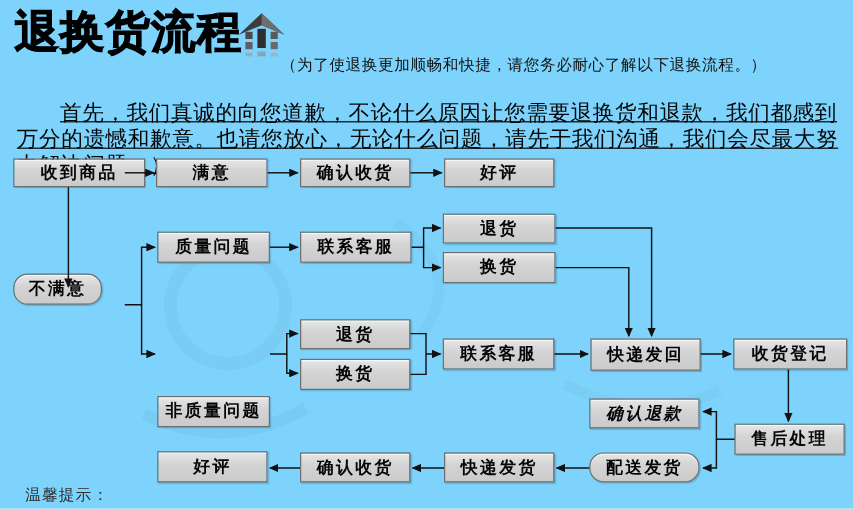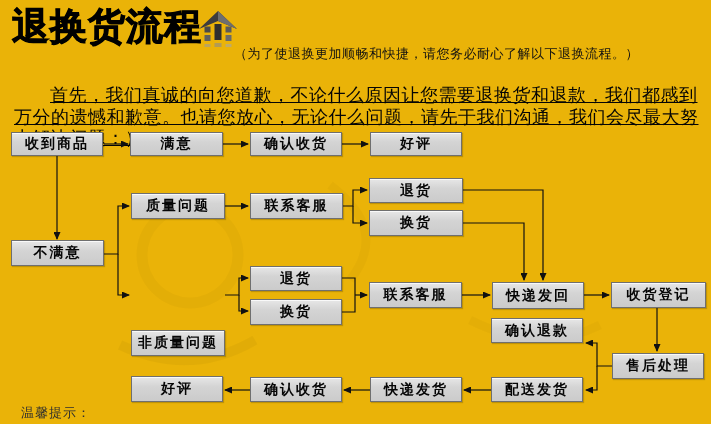--- a/index.html
+++ b/index.html
@@ -3,21 +3,21 @@
 <meta charset="utf-8">
 <style>
   * { margin: 0; padding: 0; box-sizing: border-box; }
   html, body { background: #ffffff; }
   body { font-family: "DejaVu Sans", "Liberation Sans", sans-serif; }
 
   .canvas {
     position: relative;
     width: 711px;
     height: 424px;
-    background: #eab308;
+    background: #7dd3fc;
     overflow: hidden;
   }
 
   
   .title-block { position: absolute; left: 12px; top: 6px; width: 200px; }
   .main-title {
     font-size: 37px;
     font-weight: bold;
     color: #000;
     letter-spacing: 1px;
@@ -94,43 +94,43 @@
       <rect x="7.5" y="35" width="6" height="3" fill="#9a9a9a" opacity=".6"></rect>
       <rect x="17.5" y="34" width="7" height="4" fill="#8a8a8a" opacity=".6"></rect>
       <rect x="28.5" y="35" width="6" height="3" fill="#a5a5a5" opacity=".6"></rect>
     </svg>
   </div>
 
   <div class="subtitle">（为了使退换更加顺畅和快捷，请您务必耐心了解以下退换流程。）</div>
 
   <div class="intro">首先，我们真诚的向您道歉，不论什么原因让您需要退换货和退款，我们都感到万分的遗憾和歉意。也请您放心，无论什么问题，请先于我们沟通，我们会尽最大努力解决问题：）</div>
 
-  <div class="node" style="left:11px;  top:132px; width:92px; height:24px;">收到商品</div>
+  <div class="node" style="left:11px;  top:132px; width:110px; height:24px;">收到商品</div>
   <div class="node" style="left:130px; top:132px; width:93px; height:24px;text-align:right;">满意</div>
   <div class="node" style="left:250px; top:132px; width:92px; height:24px;">确认收货</div>
   <div class="node" style="left:370px; top:132px; width:92px; height:24px;">好评</div>
 
   <div class="node" style="left:131px; top:193px; width:94px; height:26px;">质量问题</div>
   <div class="node" style="left:250px; top:193px; width:93px; height:26px;">联系客服</div>
   <div class="node" style="left:369px; top:178px; width:94px; height:25px;">退货</div>
   <div class="node" style="left:369px; top:210px; width:94px; height:26px;">换货</div>
 
-  <div class="node" style="left:11px;  top:240px; width:93px; height:26px;">不满意</div>
+  <div class="node" style="left:11px;  top:228px; width:74px; height:26px;border-radius:12px;">不满意</div>
 
   <div class="node" style="left:131px; top:282px; width:94px; height:26px;margin-top:48px;">非质量问题</div>
   <div class="node" style="left:250px; top:266px; width:92px; height:25px;">退货</div>
   <div class="node" style="left:250px; top:299px; width:92px; height:26px;">换货</div>
   <div class="node" style="left:369px; top:282px; width:93px; height:26px;">联系客服</div>
   <div class="node" style="left:492px; top:282px; width:92px; height:27px;text-align:center;">快递发回</div>
   <div class="node" style="left:611px; top:282px; width:95px; height:26px;">收货登记</div>
 
-  <div class="node" style="left:491px; top:318px; width:92px; height:25px;">确认退款</div>
+  <div class="node" style="left:491px; top:332px; width:92px; height:25px;font-style:italic;">确认退款</div>
   <div class="node" style="left:612px; top:353px; width:92px; height:26px;">售后处理</div>
 
-  <div class="node" style="left:491px; top:377px; width:92px; height:25px;">配送发货</div>
+  <div class="node" style="left:491px; top:377px; width:92px; height:25px;border-radius:12px;">配送发货</div>
   <div class="node" style="left:370px; top:377px; width:92px; height:25px;">快递发货</div>
   <div class="node" style="left:250px; top:377px; width:92px; height:25px;">确认收货</div>
   <div class="node" style="left:131px; top:376px; width:92px; height:26px;">好评</div>
 
   <svg class="arrows" width="711" height="424">
     <defs>
       <marker id="ah" markerWidth="8" markerHeight="7" refX="7" refY="3.5" orient="auto" markerUnits="userSpaceOnUse">
         <path d="M0,0 L8,3.5 L0,7 Z" fill="#111"></path>
       </marker>
     </defs>

